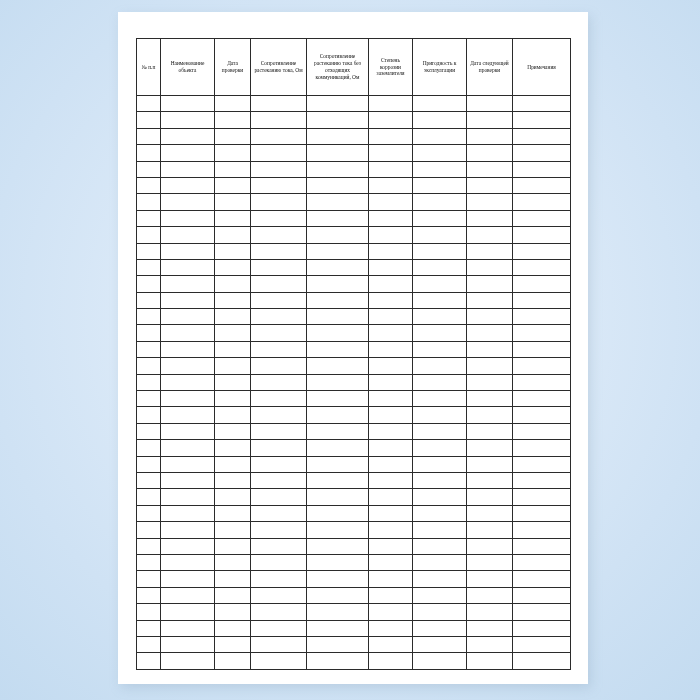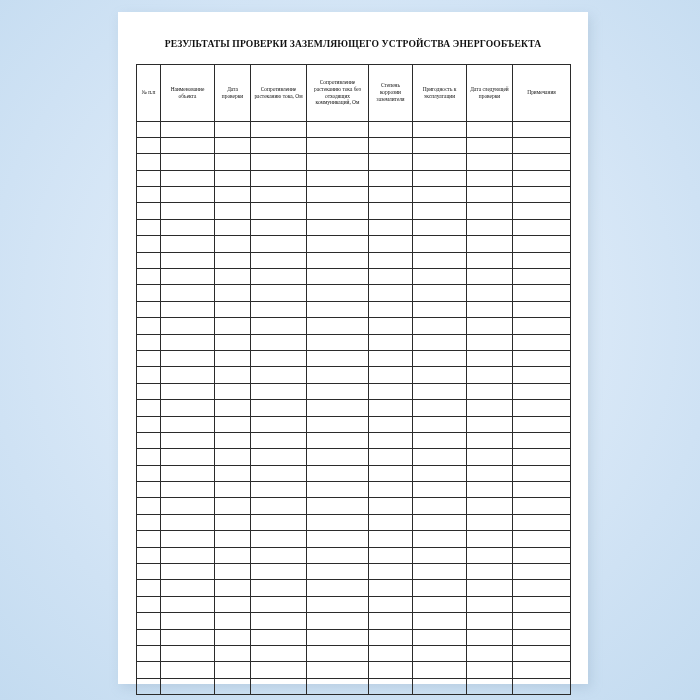--- a/index.html
+++ b/index.html
@@ -81,21 +81,20 @@
   .c7 { width: 46px; }
   .c8 { width: 58px; }
 </style>
 </head>
 <body>
 
 <div id="backdrop"></div>
 <div id="page-shadow"></div>
 
 <div id="page">
-  <div id="doc-title">РЕЗУЛЬТАТЫ ПРОВЕРКИ ЗАЗЕМЛЯЮЩЕГО УСТРОЙСТВА ЭНЕРГООБЪЕКТА</div>
 
   <table class="grid">
     <colgroup>
       <col class="c0">
         <col class="c1">
         <col class="c2">
         <col class="c3">
         <col class="c4">
       <col class="c5">
         <col class="c6">

